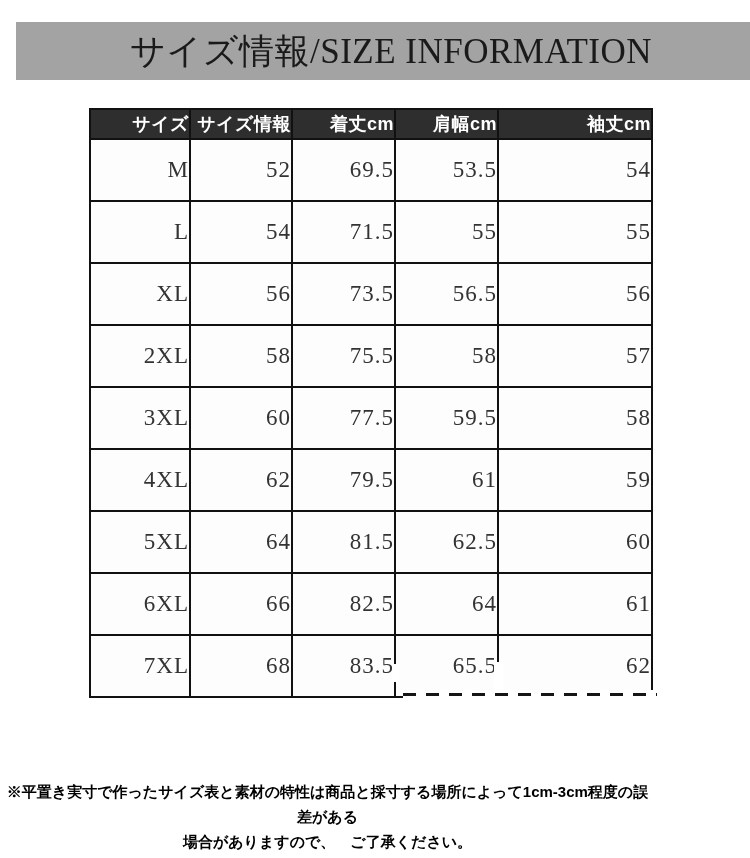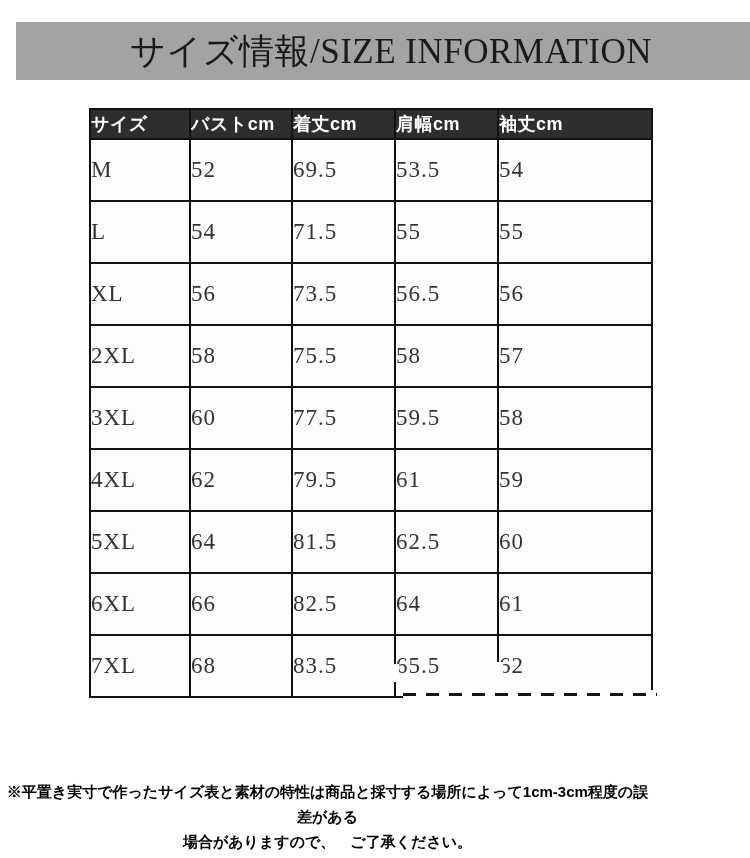--- a/index.html
+++ b/index.html
@@ -45,21 +45,21 @@
   }
   table.size-table {
     border-collapse: collapse;
     table-layout: fixed;
     width: 562px;
     background: #fdfdfd;
   }
   table.size-table th,
   table.size-table td {
     border: 2px solid #111111;
-    text-align: left;
+    text-align: right;
     vertical-align: middle;
     padding: 0;
     overflow: hidden;
   }
   table.size-table th {
     height: 28px;
     background: #2e2e2e;
     color: #ffffff;
     font-family: "Liberation Sans", sans-serif;
     font-size: 18px;
@@ -122,21 +122,21 @@
       <colgroup>
         <col style="width:100px">
           <col style="width:102px">
           <col style="width:103px">
           <col style="width:103px">
           <col style="width:154px">
       </colgroup>
       <thead>
         <tr>
           <th>サイズ</th>
-          <th>バストcm</th>
+          <th>サイズ情報</th>
           <th>着丈cm</th>
           <th>肩幅cm</th>
           <th>袖丈cm</th>
         </tr>
       </thead>
       <tbody>
         <tr>
           <td>M</td>
           <td>52</td>
           <td>69.5</td>

